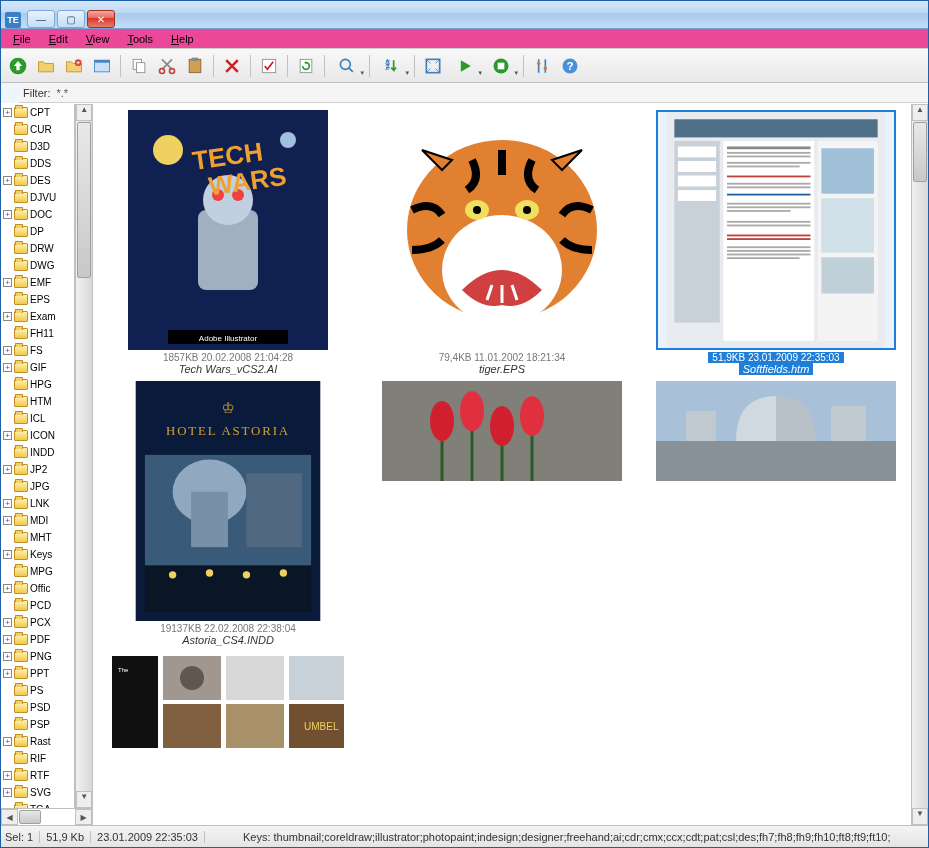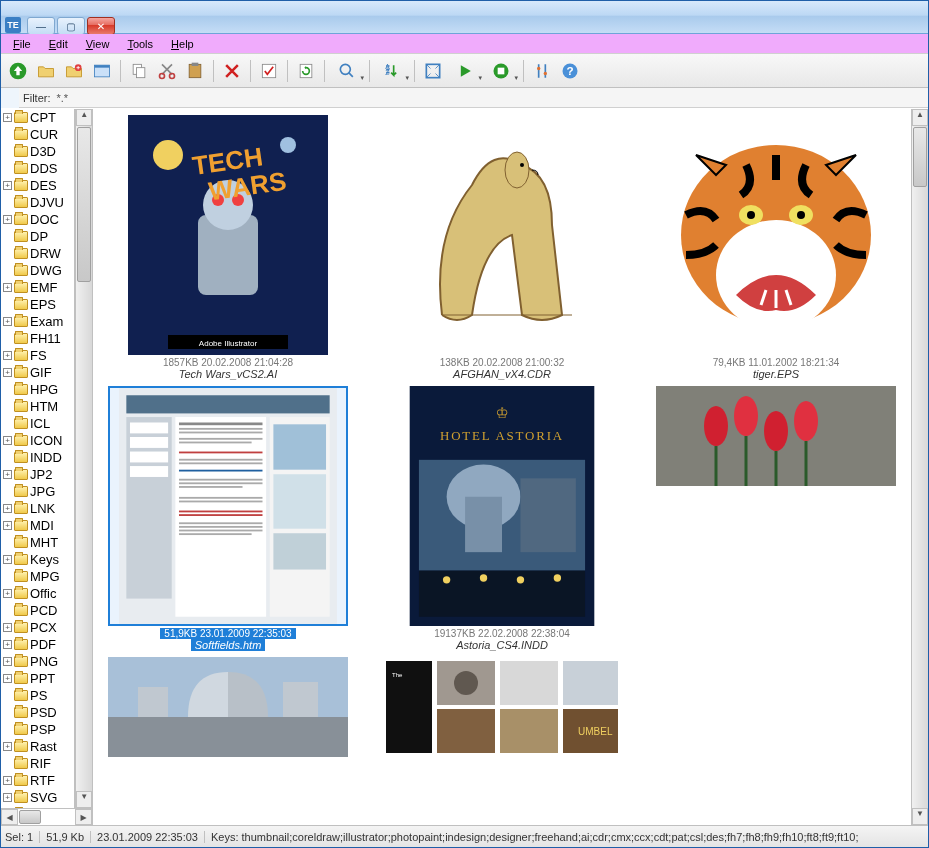--- a/index.html
+++ b/index.html
@@ -1,28 +1,28 @@
 <!DOCTYPE html>
 <html><head>
 <meta charset="utf-8">
 <style>
 * { box-sizing: border-box; margin: 0; padding: 0; }
 body { font-family: "Segoe UI", Tahoma, sans-serif; font-size: 11px; width: 929px; height: 848px; overflow: hidden; background: #fff; }
 
 
 .window { width: 929px; height: 848px; border: 1px solid #1f5fa8; display: flex; flex-direction: column; background: #eef5fc; }
-.titlebar { height: 28px; background: linear-gradient(#d7e9fb, #bcd8f4 45%, #a8caec 46%, #c5ddf6); display: flex; align-items: flex-start; padding: 16px 4px; border-bottom: 1px solid #6fa4d8; }
+.titlebar { height: 28px; background: linear-gradient(#d7e9fb, #bcd8f4 45%, #a8caec 46%, #c5ddf6); display: flex; align-items: flex-end; padding: 0 4px; border-bottom: 1px solid #6fa4d8; }
 .titlebar .app-icon { width: 16px; height: 16px; margin-right: 6px; background: #3a7fc4; color: #fff; font-size: 9px; font-weight: bold; display: flex; align-items: center; justify-content: center; border-radius: 2px; }
 .titlebar .title { flex: 1; color: #1a3a5a; font-size: 12px; }
 .titlebar .ctrls { display: flex; gap: 2px; }
 .titlebar .ctrl { width: 28px; height: 18px; background: linear-gradient(#e8f2fd,#c4ddf5); border: 1px solid #7fa8d0; border-radius: 3px; display: flex; align-items: center; justify-content: center; font-size: 10px; color: #2a4a6a; cursor: pointer; }
 .titlebar .ctrl.close { background: linear-gradient(#f5a6a0,#e56a5e 45%,#d83a2a 46%,#e87a6a); color: #fff; border-color: #a03020; }
 
 
-.menubar { height: 20px; background: #f0abfc; display: flex; align-items: center; padding: 0 4px; gap: 2px; border-bottom: 1px solid #d0d0d0; }
+.menubar { height: 20px; background: #ec4899; display: flex; align-items: center; padding: 0 4px; gap: 2px; border-bottom: 1px solid #d0d0d0; }
 .menubar .menu-item { padding: 2px 8px; cursor: pointer; }
 .menubar .menu-item span { text-decoration: underline; text-decoration-skip-ink: none; }
 
 
 .toolbar { height: 34px; background: linear-gradient(#f8f8f8, #e8e8e8); border-bottom: 1px solid #c0c0c0; display: flex; align-items: center; padding: 0 4px; gap: 2px; }
 .tb-btn { width: 26px; height: 26px; border: 1px solid transparent; border-radius: 3px; display: flex; align-items: center; justify-content: center; cursor: pointer; position: relative; }
 .tb-sep { width: 1px; height: 22px; background: #c0c0c0; margin: 0 3px; }
 .tb-btn.dd::after { content: "▾"; font-size: 7px; color: #555; position: absolute; right: -1px; bottom: 1px; }
 .tb-btn.wide { width: 34px; }
 
@@ -35,21 +35,21 @@
 .content { flex: 1; display: flex; min-height: 0; background: #fff; border-top: 1px solid #fff; }
 
 
 .tree { width: 75px; border-right: 1px solid #c0c0c0; overflow: hidden; background: #fff; display: flex; }
 .tree-scroll { flex: 1; overflow: hidden; }
 .tree-row { display: flex; align-items: center; height: 17px; padding-left: 2px; gap: 2px; white-space: nowrap; cursor: pointer; }
 .tree-row .exp { width: 9px; height: 9px; border: 1px solid #888; font-size: 8px; line-height: 7px; text-align: center; color: #555; background: #fff; }
 .tree-row .exp.none { border: none; }
 .tree-row .folder { width: 14px; height: 11px; background: linear-gradient(#fff2b0,#f0c94a); border: 1px solid #c09020; border-radius: 1px; position: relative; }
 .tree-row .folder::before { content: ""; position: absolute; top: -3px; left: 0; width: 6px; height: 3px; background: #f0d070; border: 1px solid #c09020; border-bottom: none; border-radius: 1px 1px 0 0; }
-.tree-row .name { font-size: 13px; color: #000; overflow: hidden; text-overflow: clip; }
+.tree-row .name { font-size: 10px; color: #000; overflow: hidden; text-overflow: clip; }
 .tree-vbar { width: 17px; background: linear-gradient(to right,#f0f0f0,#d8d8d8); border-left: 1px solid #c0c0c0; display: flex; flex-direction: column; }
 .tree-vbar .arrow { height: 17px; text-align: center; font-size: 8px; color: #555; background: #eee; border: 1px solid #c0c0c0; cursor: pointer; }
 .tree-vbar .thumb { flex: .3; background: linear-gradient(#e8e8e8,#c8c8c8); border: 1px solid #a0a0a0; margin: 1px; border-radius: 2px; }
 .tree-vbar .track { flex: 1; }
 .tree-hbar { height: 17px; display: flex; border-top: 1px solid #c0c0c0; }
 .tree-hbar .arrow { width: 17px; text-align: center; font-size: 8px; color: #555; background: #eee; border: 1px solid #c0c0c0; cursor: pointer; line-height: 15px; }
 .tree-hbar .thumb { flex: .6; background: linear-gradient(#e8e8e8,#c8c8c8); border: 1px solid #a0a0a0; margin: 1px; border-radius: 2px; }
 .tree-hbar .track { flex: 1; }
 .tree-wrap { display: flex; flex-direction: column; width: 92px; border-right: 1px solid #c0c0c0; }
 .tree-main { flex: 1; display: flex; min-height: 0; }
@@ -66,21 +66,21 @@
 .thumbs-vbar { width: 17px; background: linear-gradient(to right,#f0f0f0,#d8d8d8); border-left: 1px solid #c0c0c0; display: flex; flex-direction: column; }
 .thumbs-vbar .arrow { height: 17px; text-align: center; font-size: 8px; color: #555; background: #eee; border: 1px solid #c0c0c0; cursor: pointer; }
 .thumbs-vbar .thumb { height: 60px; background: linear-gradient(#e8e8e8,#c8c8c8); border: 1px solid #a0a0a0; margin: 1px; border-radius: 2px; }
 .thumbs-vbar .track { flex: 1; }
 
 .row3 .thumb-img { height: 100px; align-items: flex-start; overflow: hidden; }
 
 
 .statusbar { height: 22px; background: linear-gradient(#f4f4f4,#e4e4e4); border-top: 1px solid #c0c0c0; display: flex; align-items: center; padding: 0 4px; gap: 6px; font-size: 11px; color: #333; }
 .statusbar .seg { border-right: 1px solid #c0c0c0; padding-right: 6px; white-space: nowrap; }
-.statusbar .seg.keys { flex: 1; overflow: hidden; text-overflow: ellipsis; border-right: none; }
+.statusbar .seg.keys { flex: 1; overflow: hidden; text-overflow: ellipsis; border-right: none; margin-left: 32px; }
 
 
 .ph { width: 100%; height: 100%; }
 </style>
 </head>
 <body>
 
 <div class="window">
   <div class="titlebar">
     <div class="app-icon">TE</div>
@@ -465,33 +465,20 @@
                 <circle cx="90" cy="85" r="6" fill="#f04040"></circle>
                 <circle cx="110" cy="85" r="6" fill="#f04040"></circle>
                 <text x="100" y="55" text-anchor="middle" font-size="26" font-weight="bold" fill="#f0a030" transform="rotate(-8 100 50)">TECH</text>
                 <text x="120" y="80" text-anchor="middle" font-size="26" font-weight="bold" fill="#f0a030" transform="rotate(-8 120 75)">WARS</text>
                 <rect x="40" y="220" width="120" height="14" fill="#000"></rect>
                 <text x="100" y="231" text-anchor="middle" font-size="8" fill="#fff">Adobe Illustrator</text>
               </svg>
             </div>
             <div class="thumb-meta">1857KB   20.02.2008 21:04:28</div>
             <div class="thumb-name">Tech Wars_vCS2.AI</div>
-          </div>
-          <div class="thumb-cell">
-            <div class="thumb-img">
-              <svg class="ph" viewBox="0 0 240 240">
-                <path d="M60 200 Q50 120 90 70 Q110 30 140 50 Q170 60 170 110 L180 200 Q160 210 140 200 L130 120 Q100 130 90 200 Q75 210 60 200" fill="#d8c078" stroke="#806030" stroke-width="2"></path>
-                <ellipse cx="135" cy="55" rx="12" ry="18" fill="#d8c078" stroke="#806030"></ellipse>
-                <circle cx="140" cy="50" r="2" fill="#000"></circle>
-                <path d="M150 55 q6 0 6 5" stroke="#000" fill="none"></path>
-                <path d="M60 200h130" stroke="#806030"></path>
-              </svg>
-            </div>
-            <div class="thumb-meta">138KB   20.02.2008 21:00:32</div>
-            <div class="thumb-name">AFGHAN_vX4.CDR</div>
           </div>
           <div class="thumb-cell">
             <div class="thumb-img">
               <svg class="ph" viewBox="0 0 240 240">
                 <ellipse cx="120" cy="120" rx="95" ry="90" fill="#e08030"></ellipse>
                 <ellipse cx="120" cy="160" rx="60" ry="55" fill="#fff"></ellipse>
                 <path d="M80 180 Q120 140 160 180 Q140 200 120 195 Q100 200 80 180" fill="#d04040"></path>
                 <path d="M110 175 l-5 15 M120 175 v18 M130 175 l5 15" stroke="#fff" stroke-width="3"></path>
                 <ellipse cx="95" cy="100" rx="12" ry="10" fill="#f0e060"></ellipse>
                 <ellipse cx="145" cy="100" rx="12" ry="10" fill="#f0e060"></ellipse>

